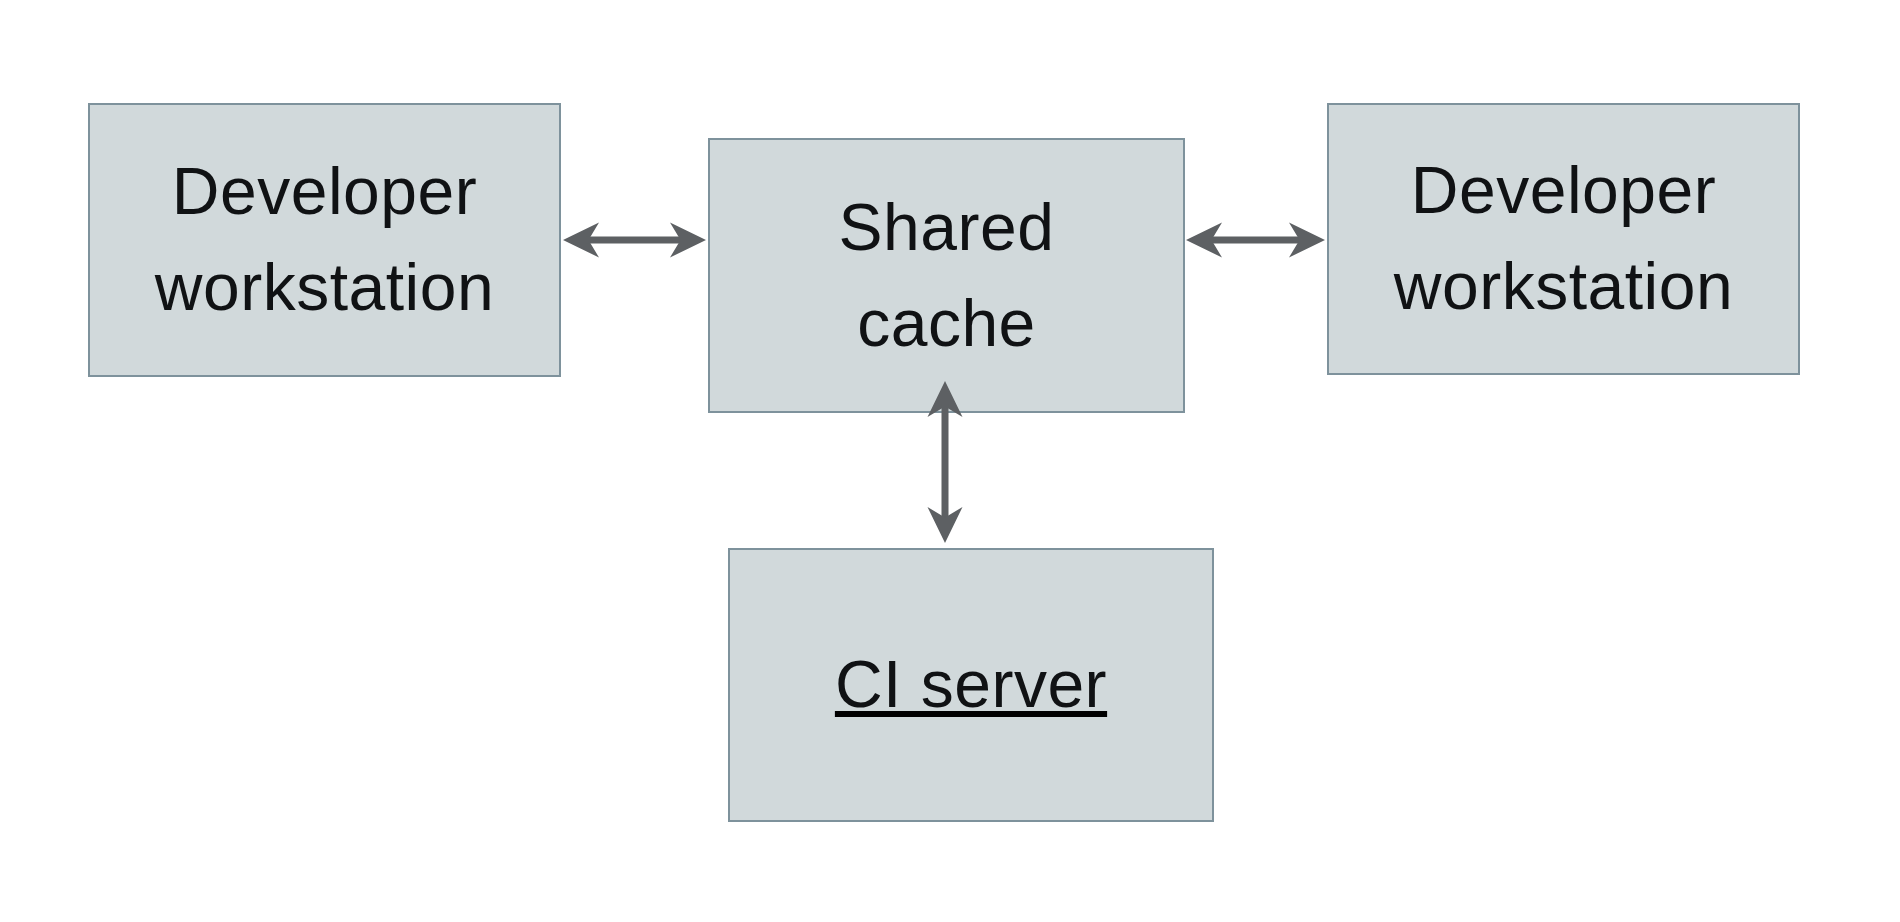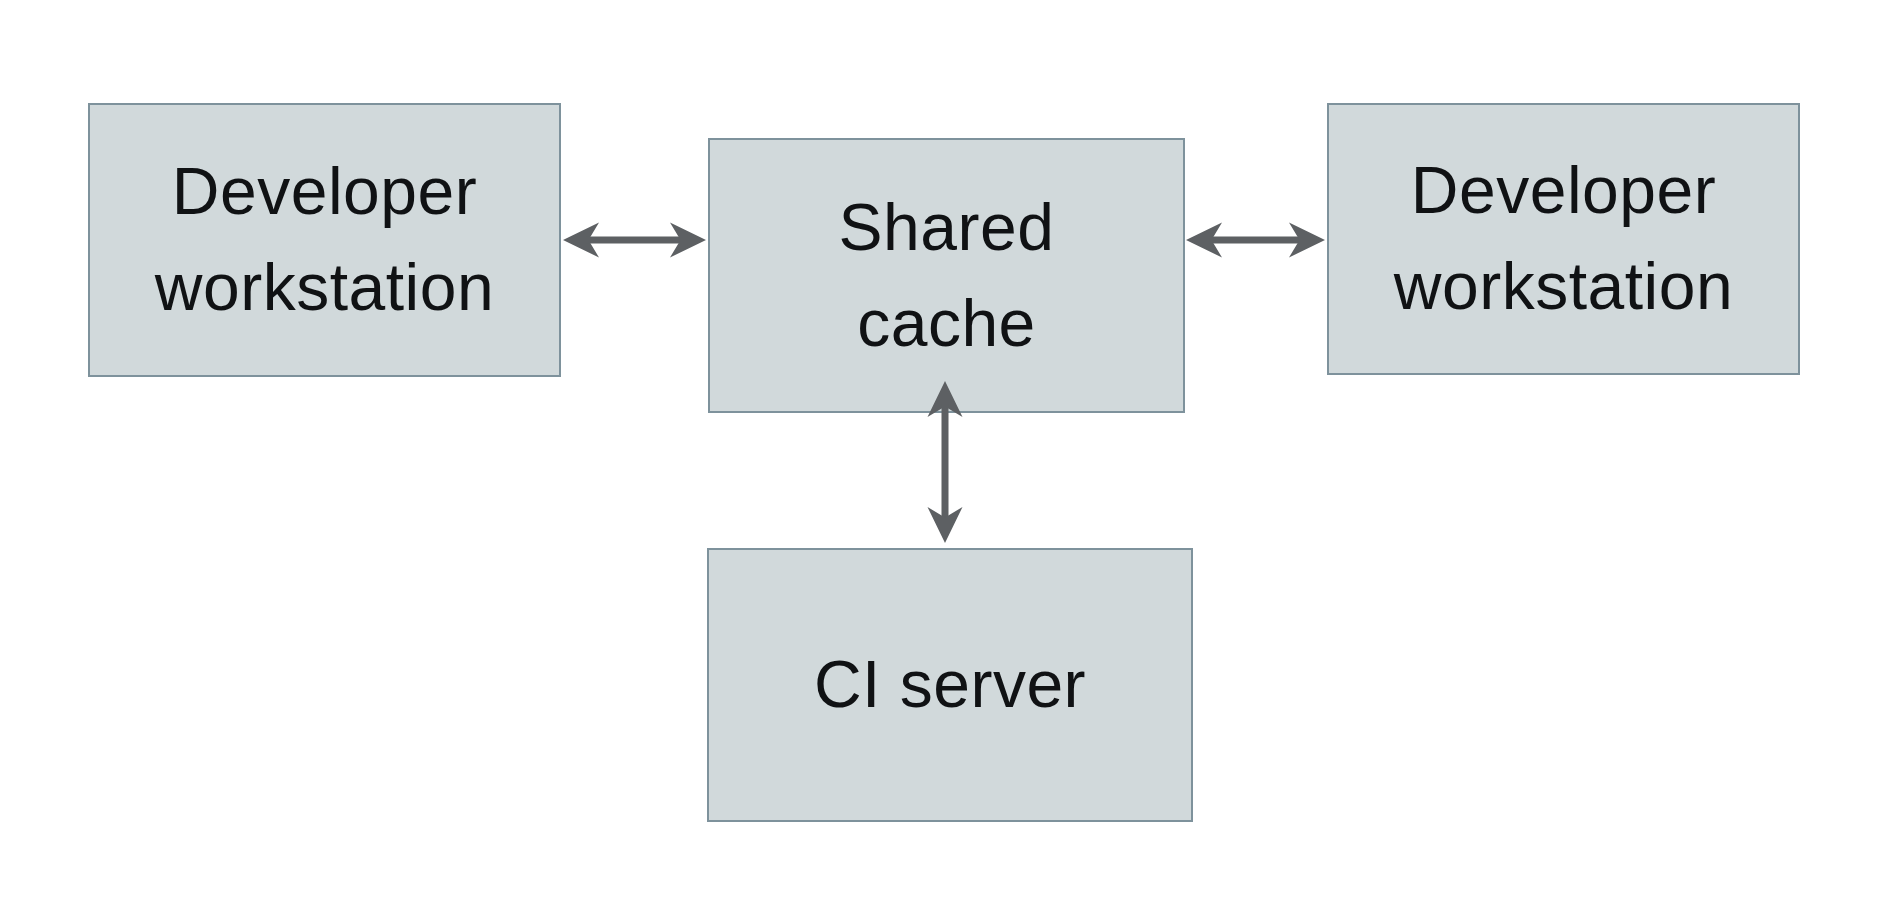--- a/index.html
+++ b/index.html
@@ -34,21 +34,21 @@
     font-size: 66px;
     line-height: 1.45;
     color: var(--text);
     white-space: pre-line;
     letter-spacing: 0.5px;
   }
   
   .node-dev-left     { left: 88px;   top: 103px; width: 473px; height: 274px; }
   .node-shared-cache { left: 708px;  top: 103px; width: 477px; height: 275px; margin-top: 35px; }
   .node-dev-right    { left: 1327px; top: 103px; width: 473px; height: 272px; }
-  .node-ci-server    { left: 707px;  top: 548px; width: 486px; height: 274px; }
+  .node-ci-server    { left: 728px;  top: 548px; width: 486px; height: 274px; text-decoration: underline; }
 
   .edge { position: absolute; }
   .edge svg { display: block; }
   .edge-left     { left: 561px;  top: 218px; }
   .edge-right    { left: 1184px; top: 218px; }
   .edge-vertical { left: 923px;  top: 379px; }
 </style>
 </head>
 <body>
 

